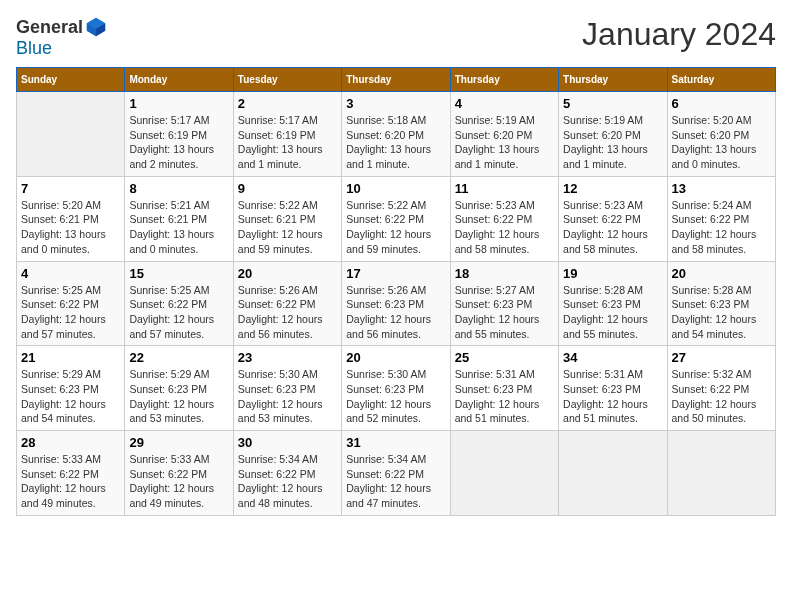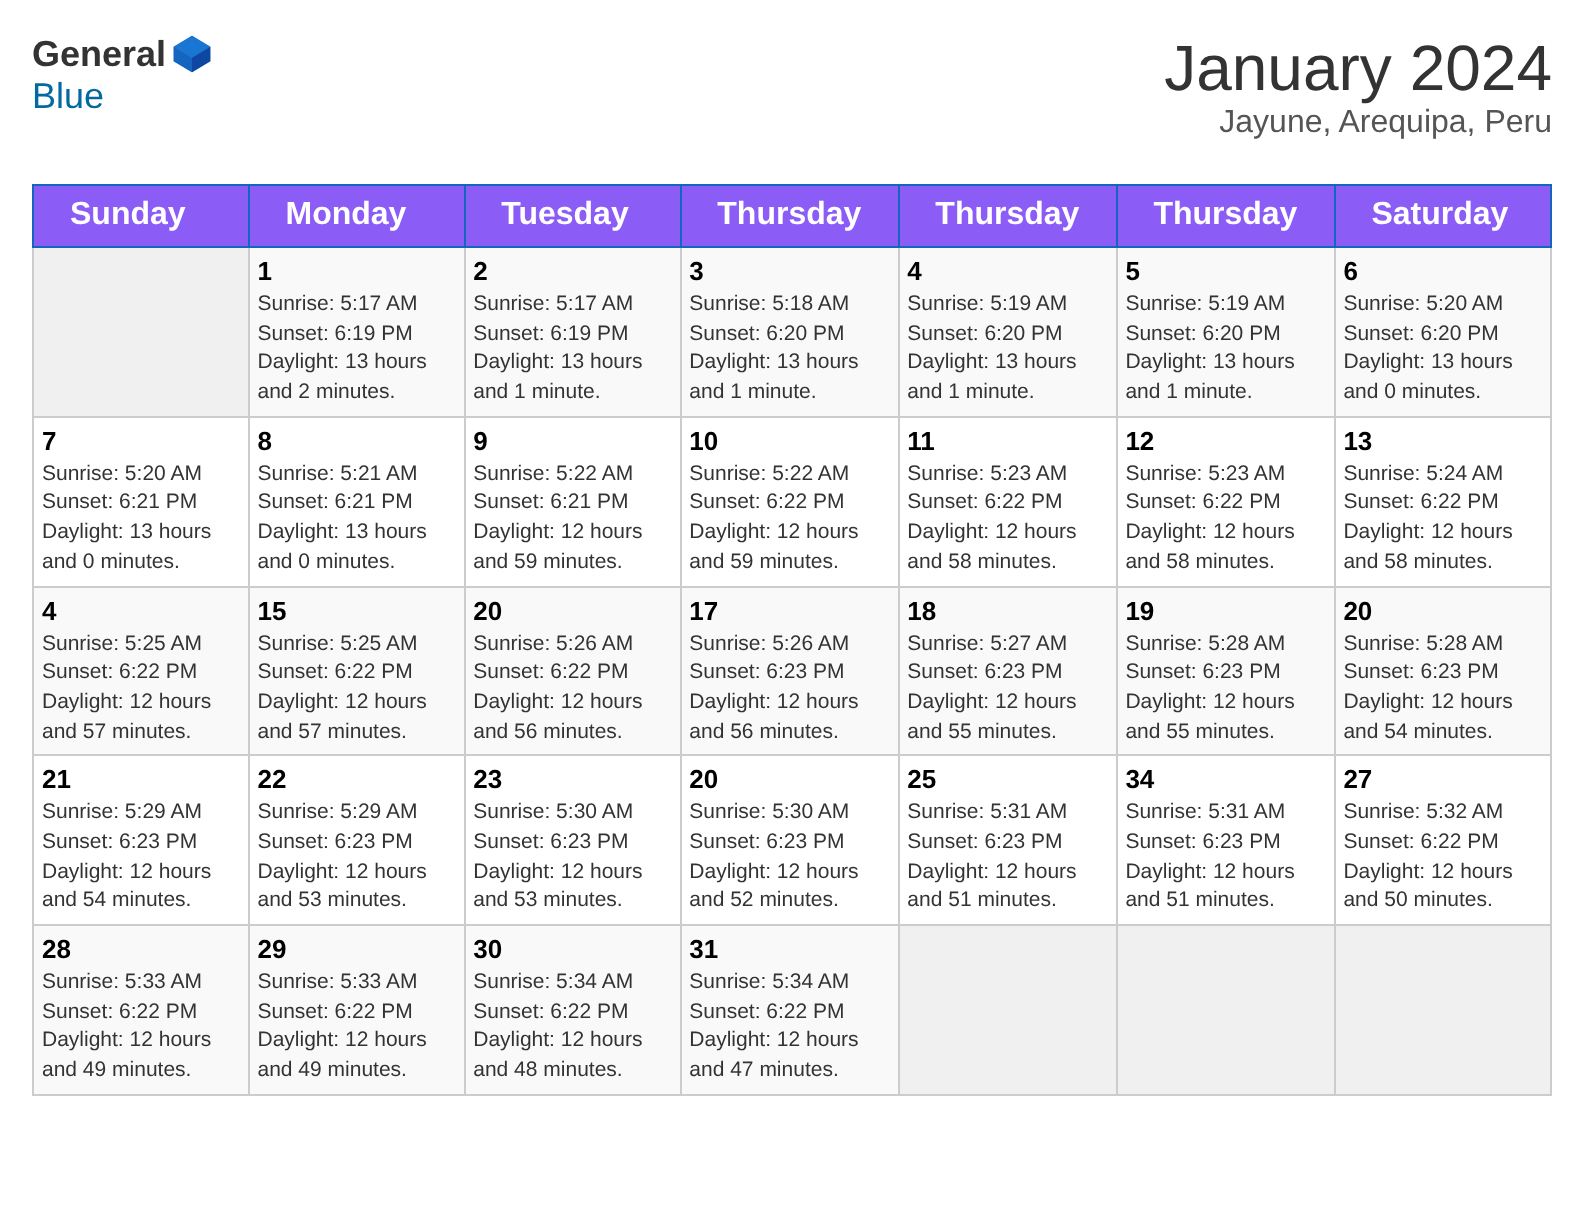--- a/index.html
+++ b/index.html
@@ -7,21 +7,21 @@
       font-family: Arial, sans-serif;
       background: #fff;
       width: 792px;
       min-height: 612px;
       padding: 16px;
     }
     .header {
       display: flex;
       justify-content: space-between;
       align-items: flex-start;
-      margin-bottom: 21px;
+      margin-bottom: 8px;
     }
     .logo {
       display: flex;
       align-items: center;
     }
     .logo-text-general {
       font-size: 18px;
       font-weight: bold;
       color: #333;
     }
@@ -29,44 +29,44 @@
       font-size: 18px;
       font-weight: normal;
       color: #0369a1;
     }
     .logo-icon {
       width: 22px;
       height: 22px;
       margin-left: 2px;
     }
     .title-block {
-      text-align: right;
+      text-align: left;
     }
     .title-block h1 {
       font-size: 32px;
       font-weight: normal;
       color: #333;
     }
     .title-block h2 {
       font-size: 16px;
       font-weight: normal;
       color: #555;
     }
     table {
       width: 100%;
       border-collapse: collapse;
       font-size: 11px;
     }
     thead tr th {
-      background-color: #8b5cf6;
+      background-color: #a16207;
       color: #fff;
-      padding: 6px 18px;
+      padding: 6px 4px;
       text-align: left;
       font-weight: bold;
-      font-size: 16px;
+      font-size: 10px;
       border: 1px solid #1565c0;
     }
     tbody tr td {
       vertical-align: top;
       border: 1px solid #ccc;
       padding: 4px 4px 4px 4px;
       min-height: 80px;
       width: calc(100% / 7);
     }
     tbody tr:nth-child(odd) td {
@@ -105,21 +105,20 @@
           <path d="M2 8 L12 14 L12 22 L2 16 Z" fill="#1565c0"></path>
         </svg>
       </div>
       <div>
         <span class="logo-text-blue">Blue</span>
       </div>
     </div>
   </div>
   <div class="title-block">
     <h1>January 2024</h1>
-    <h2>Jayune, Arequipa, Peru</h2>
   </div>
 </div>
 
 <table>
   <thead>
     <tr id="days-header">
         <th>Sunday</th>
         <th>Monday</th>
         <th>Tuesday</th>
         <th>Thursday</th>

